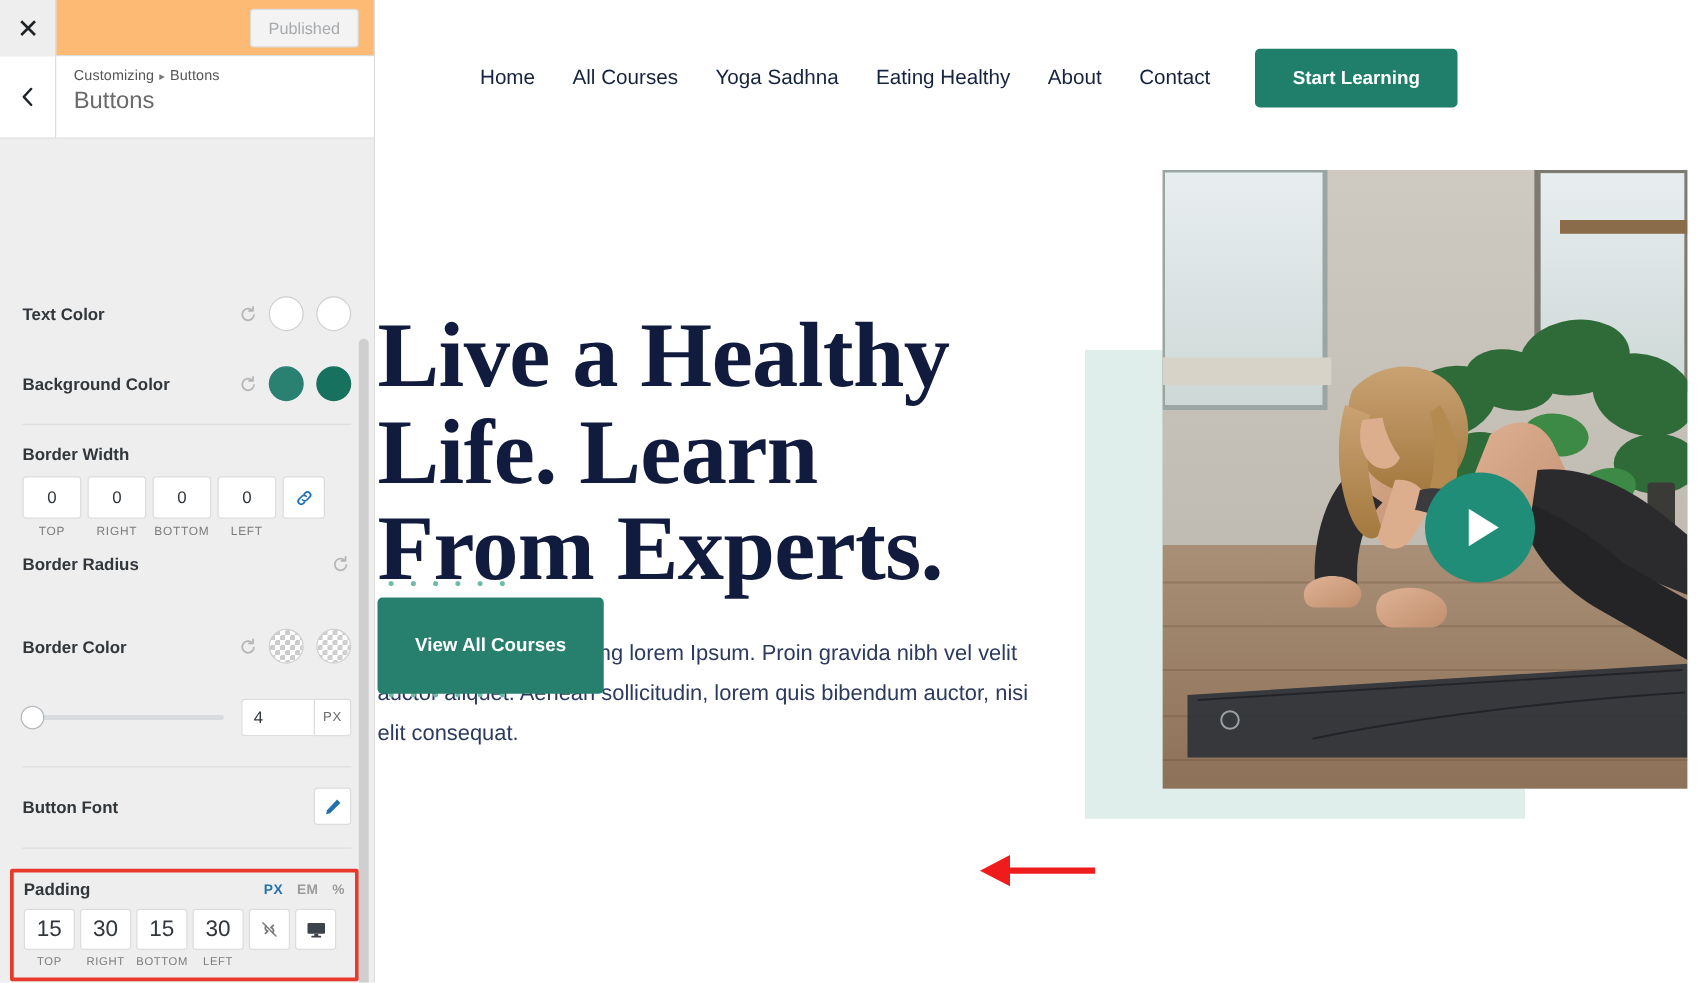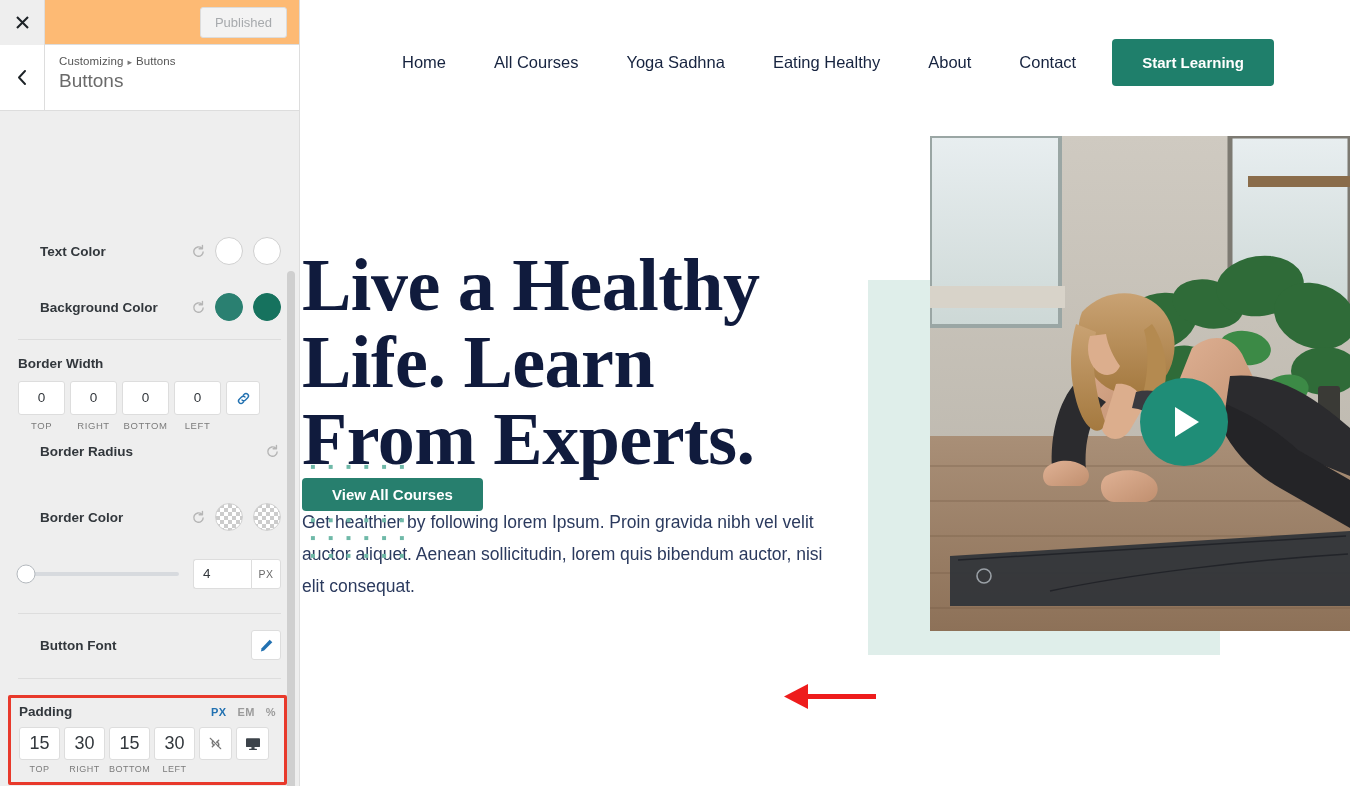--- a/index.html
+++ b/index.html
@@ -61,21 +61,21 @@
   }
   .cz-scroll {
     position: absolute; top: 112px; left: 0; right: 0; bottom: 36px;
     background: #eee; overflow: hidden;
   }
   .cz-scrollbar {
     position: absolute; top: 48px; right: 4px; width: 8px; height: 700px;
     background: #cfcfcf; border-radius: 4px;
   }
 
-  .ctrl { padding: 0 18px; margin-left: 22px; }
+  .ctrl { padding: 0 18px; }
   .ctrl-row {
     display: flex; align-items: center; justify-content: space-between;
     min-height: 56px;
   }
   .ctrl-label { font-size: 13.5px; color: #32373c; font-weight: 700; }
   .reset-icon {
     width: 18px; height: 18px; color: #b5b5b5; font-size: 15px;
     display: inline-flex; align-items: center; justify-content: center;
     cursor: pointer; margin-right: 8px;
   }
@@ -188,21 +188,20 @@
   }
   .logo-sub {
     position: absolute; left: 10px; top: 62px; width: 170px;
     text-align: center;
     font-size: 7.6px; font-weight: 700; color: #111; letter-spacing: 2.2px;
   }
   .site-nav { display: flex; align-items: center; gap: 30px; margin-left: 66px; }
   .nav-link {
     font-size: 16.5px; color: #16233f; text-decoration: none; cursor: pointer;
     white-space: nowrap;
-    margin-left: 18px;
   }
   .cta-btn {
     margin-left: 36px; margin-right: 22px;
     padding: 15px 30px;
     background: #1f7f6b; color: #fff;
     font-size: 15px; font-weight: 700; border: none; border-radius: 4px;
     cursor: pointer; white-space: nowrap;
   }
 
   .hero { position: relative; display: flex; padding-left: 0; }
@@ -224,21 +223,21 @@
   }
   .dots-pattern {
     position: absolute; left: 2px; top: 331px;
     width: 108px; height: 105px;
     background-image: radial-gradient(#6fb9a8 2.1px, transparent 2.2px);
     background-size: 17.8px 17.8px;
     background-position: 2px 2px;
   }
   .hero-btn {
     position: absolute; left: 2px; top: 353px;
-    padding: 8px 30px;
+    padding: 30px 30px;
     background: #277f6e; color: #fff;
     font-size: 15px; font-weight: 700; border: none; border-radius: 4px;
     cursor: pointer;
   }
 
   .hero-right { position: relative; flex: 1; }
   .img-offset {
     position: absolute; left: -32px; top: 155px;
     width: 352px; height: 375px; background: #dfeeea;
   }

